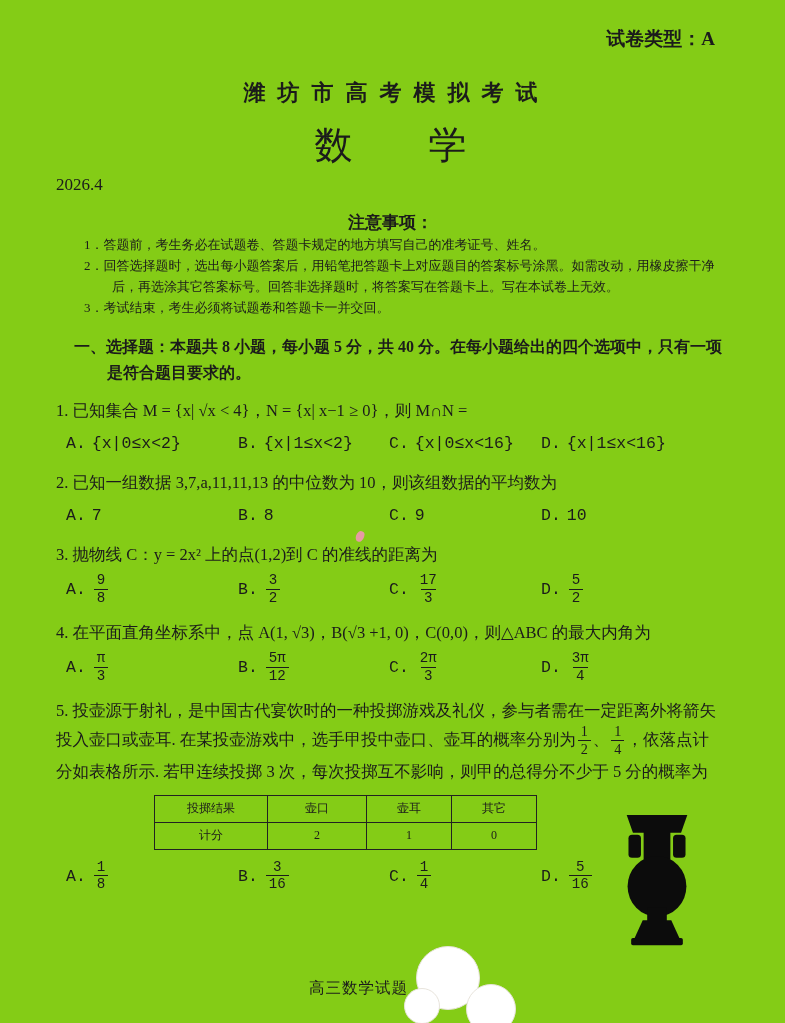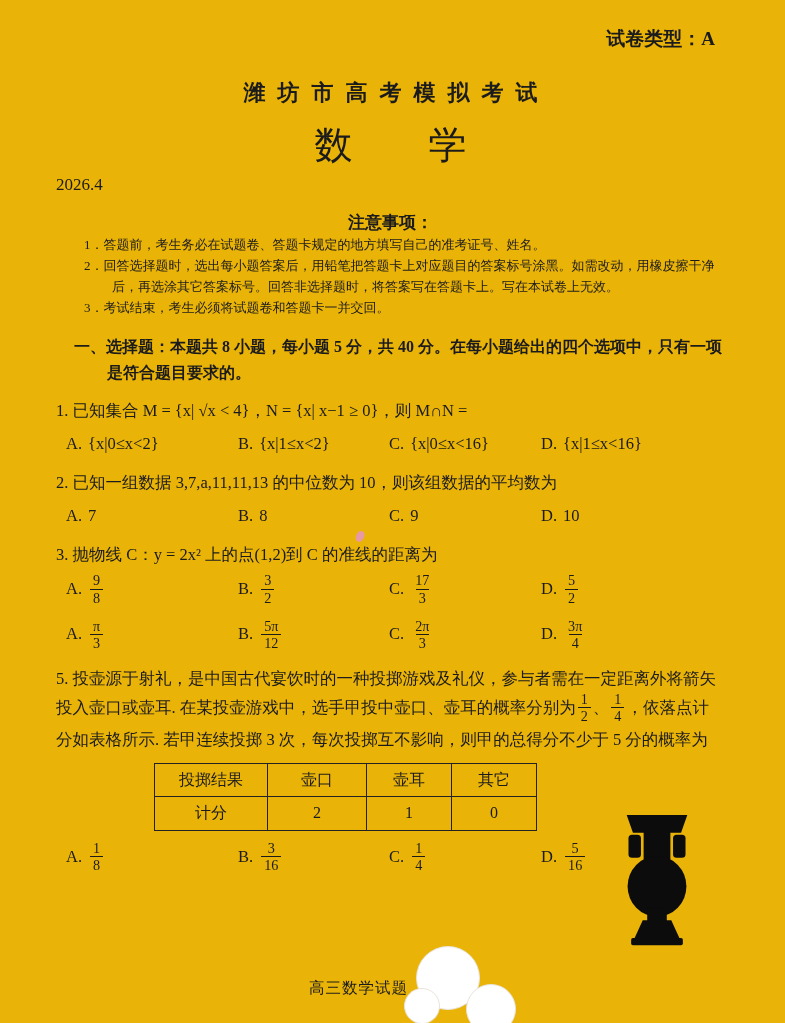--- a/index.html
+++ b/index.html
@@ -1,37 +1,37 @@
 <!DOCTYPE html>
 <html><head>
 <meta charset="utf-8">
 <style>
   html,body{margin:0;padding:0;background:#9a9a9a;}
   .page{
     width:785px;height:1023px;position:relative;margin:0 auto;
-    background:#eab308;color:#1b1b1b;overflow:hidden;
+    background:#84cc16;color:#1b1b1b;overflow:hidden;
     font-family:"Liberation Serif","DejaVu Serif",serif;
   }
   .content{padding:26px 60px 0 56px;}
   .paper-type{text-align:right;font-weight:bold;font-size:19px;padding-right:10px;}
   .exam-title{text-align:center;font-size:22px;font-weight:bold;letter-spacing:12px;margin-top:26px;text-indent:12px;}
   .subject{text-align:center;font-size:38px;font-weight:normal;margin-top:12px;}
   .date{text-align:left;font-size:17px;padding-right:66px;margin-top:4px;}
   .notice-title{font-weight:bold;font-size:17px;margin-top:16px;text-align:center;}
   .notice-item{font-size:13px;line-height:1.62;margin-left:28px;padding-left:28px;text-indent:-28px;}
   .sec-title{font-weight:bold;font-size:16px;line-height:1.6;margin-top:16px;padding-left:33px;text-indent:-33px;margin-left:18px;}
   .q{margin-top:12px;font-size:16.5px;line-height:1.66;}
   .q-stem{margin-bottom:2px;}
   .opts{display:grid;grid-template-columns:172px 151px 152px auto;padding-left:10px;margin:5px 0 2px;align-items:center;}
-  .opt{white-space:nowrap;}
+  .opt{white-space:nowrap;font-family:Liberation Mono, monospace;}
   .olabel{margin-right:6px;}
   .frac{display:inline-flex;flex-direction:column;align-items:center;vertical-align:middle;line-height:1.15;font-size:0.86em;margin:0 2px;position:relative;top:-1px;}
   .fn{padding:0 3px;}
   .fd{border-top:1.4px solid #1b1b1b;padding:0 3px;}
-  .q5-table{border-collapse:collapse;margin:10px 0 10px 98px;font-size:16px;}
+  .q5-table{border-collapse:collapse;margin:10px 0 10px 98px;font-size:12px;}
   .q5-table td{border:1.4px solid #222;padding:3px 8px;text-align:center;background:transparent;}
   .q5-table td.c0{width:96px;}
   .q5-table td.c1{width:82px;text-align:center;}
   .q5-table td.c2{width:68px;}
   .q5-table td.c3{width:68px;}
   .footer{position:absolute;left:0;bottom:24px;width:100%;text-align:center;font-size:15.5px;letter-spacing:1px;}
   .pot{position:absolute;left:616px;top:815px;}
   .pink-mark{position:absolute;left:356px;top:531px;width:8px;height:11px;background:#e79aa4;border-radius:50% 40% 55% 45%;transform:rotate(18deg);}
   .wcircle{position:absolute;border-radius:50%;background:#ffffff;border:1px solid #e8e4dc;}
   .wc1{left:416px;top:946px;width:62px;height:62px;}
@@ -92,20 +92,21 @@
               <span class="fd">3</span>
             </span></span>
         <span class="opt"><span class="olabel">D.</span><span class="frac">
               <span class="fn">5</span>
               <span class="fd">2</span>
             </span></span>
       </div>
     </div>
 
     <div class="q">
+      <div class="q-stem">4. 在平面直角坐标系中，点 A(1, √3)，B(√3 +1, 0)，C(0,0)，则△ABC 的最大内角为</div>
       <div class="opts">
         <span class="opt"><span class="olabel">A.</span><span class="frac">
               <span class="fn">π</span>
               <span class="fd">3</span>
             </span></span>
         <span class="opt"><span class="olabel">B.</span><span class="frac">
               <span class="fn">5π</span>
               <span class="fd">12</span>
             </span></span>
         <span class="opt"><span class="olabel">C.</span><span class="frac">

